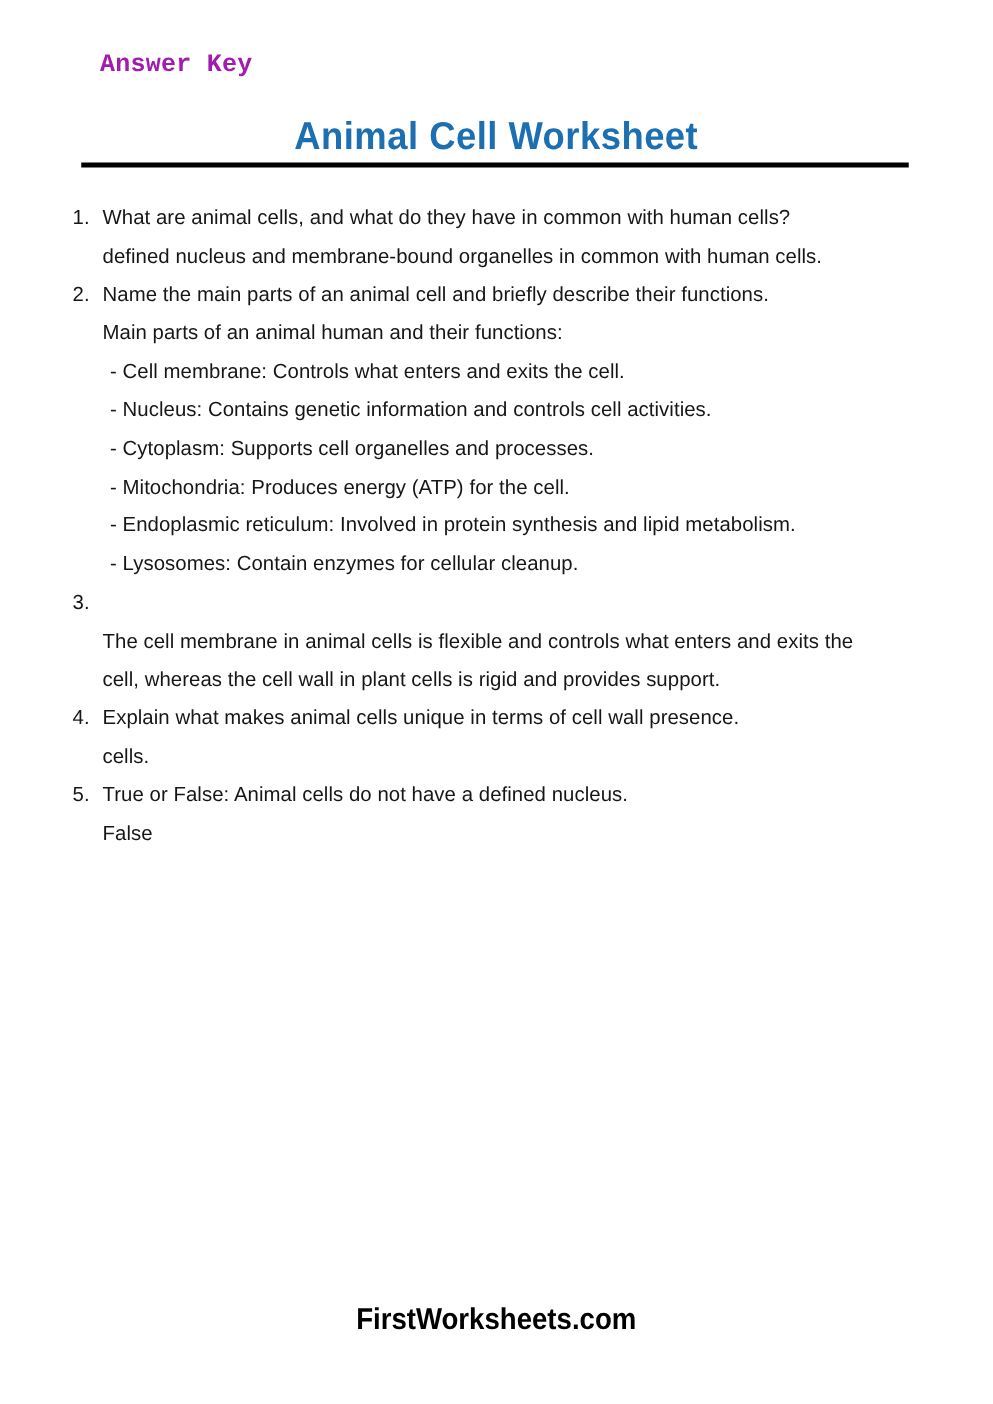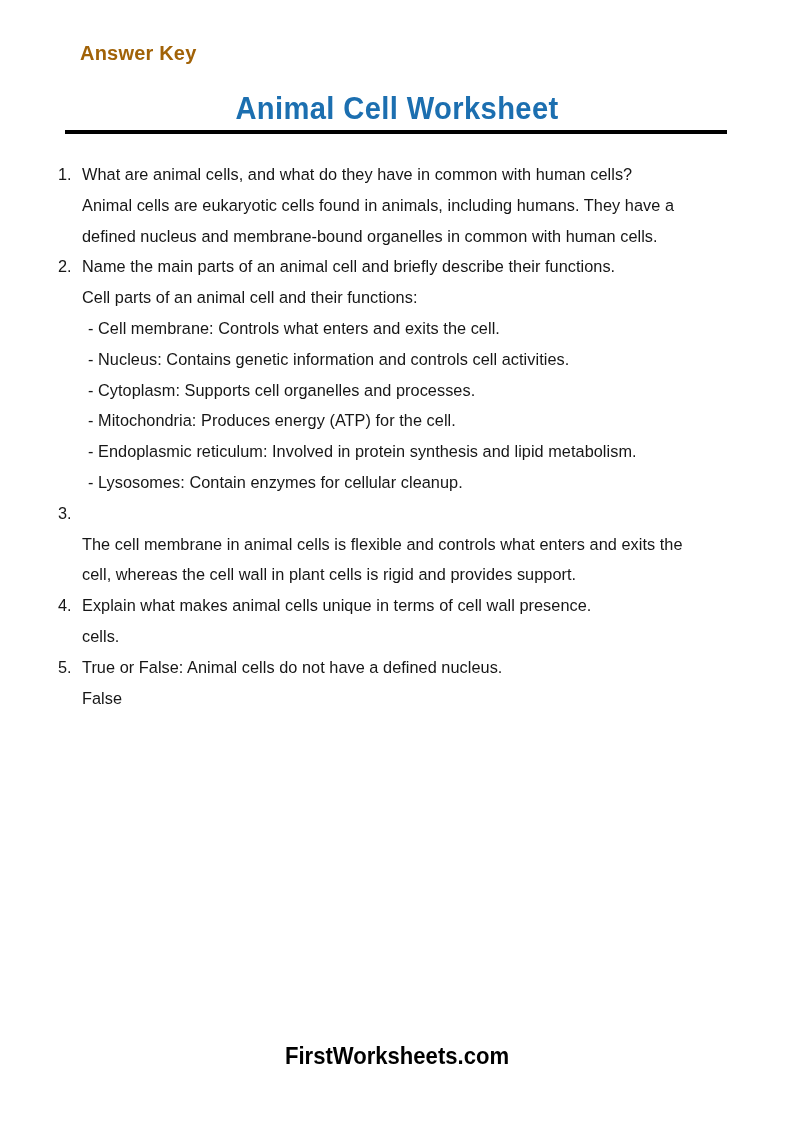--- a/index.html
+++ b/index.html
@@ -16,25 +16,25 @@
     overflow: hidden;
     font-family: "Liberation Sans", sans-serif;
     -webkit-font-smoothing: antialiased;
   }
 
   
   .answer-key {
     position: absolute;
     left: 80px;
     top: 41px;
-    font-family: Liberation Sans, sans-serif;
+    font-family: Liberation Mono, monospace;
     font-weight: bold;
     font-size: 20px;
     line-height: 24px;
-    color: #a16207;
+    color: #a21caf;
     letter-spacing: 0.2px;
     white-space: nowrap;
   }
 
   .worksheet-title {
     position: absolute;
     left: 0;
     right: 0;
     top: 90px;
     text-align: center;
@@ -130,26 +130,25 @@
 
   <div class="answer-key">Answer Key</div>
 
   <div class="worksheet-title">Animal Cell Worksheet</div>
 
   <div class="title-rule"></div>
 
   <div class="content" id="content-root">
       <div class="qblock">
         <div class="line qline"><span class="qnum">1.</span><span>What are animal cells, and what do they have in common with human cells?</span></div>
-        <div class="line aline">Animal cells are eukaryotic cells found in animals, including humans. They have a</div>
         <div class="line aline">defined nucleus and membrane-bound organelles in common with human cells.</div>
       </div>
       <div class="qblock">
         <div class="line qline"><span class="qnum">2.</span><span>Name the main parts of an animal cell and briefly describe their functions.</span></div>
-        <div class="line aline">Cell parts of an animal cell and their functions:</div>
+        <div class="line aline">Main parts of an animal human and their functions:</div>
         <div class="line bline">- Cell membrane: Controls what enters and exits the cell.</div>
         <div class="line bline">- Nucleus: Contains genetic information and controls cell activities.</div>
         <div class="line bline">- Cytoplasm: Supports cell organelles and processes.</div>
         <div class="line bline">- Mitochondria: Produces energy (ATP) for the cell.</div>
         <div class="line bline">- Endoplasmic reticulum: Involved in protein synthesis and lipid metabolism.</div>
         <div class="line bline">- Lysosomes: Contain enzymes for cellular cleanup.</div>
       </div>
       <div class="qblock">
         <div class="line qline"><span class="qnum">3.</span></div>
         <div class="line aline">The cell membrane in animal cells is flexible and controls what enters and exits the</div>

